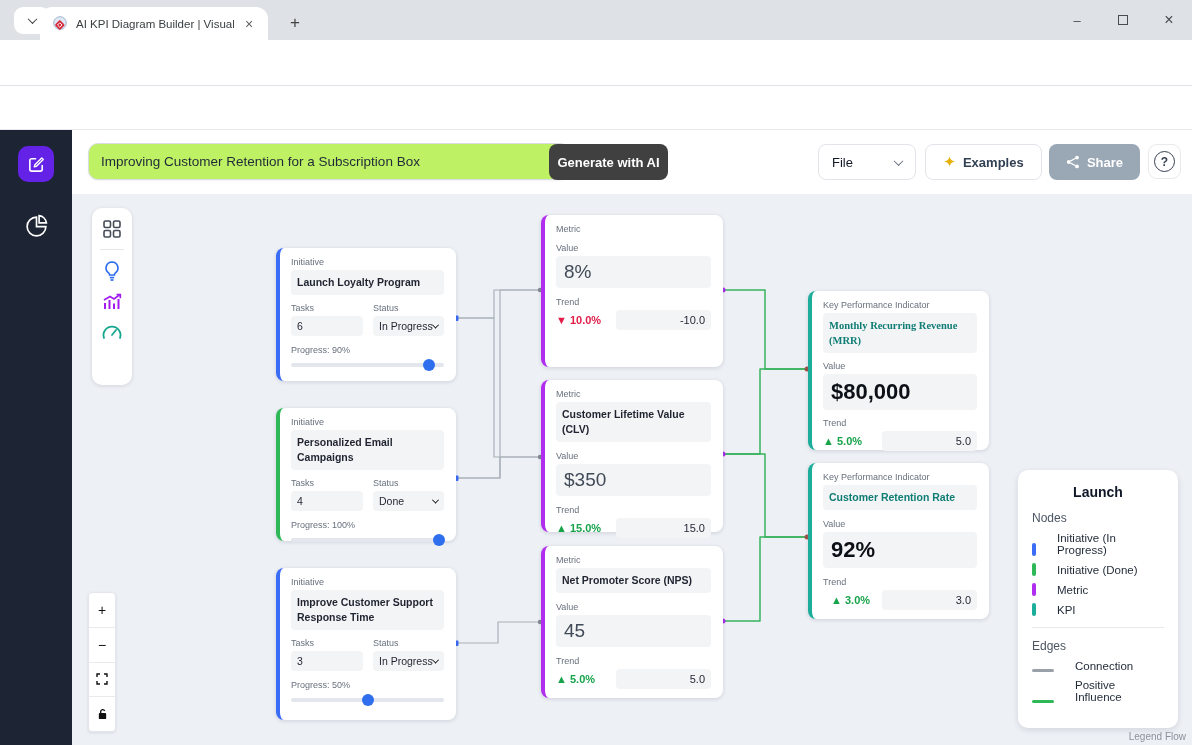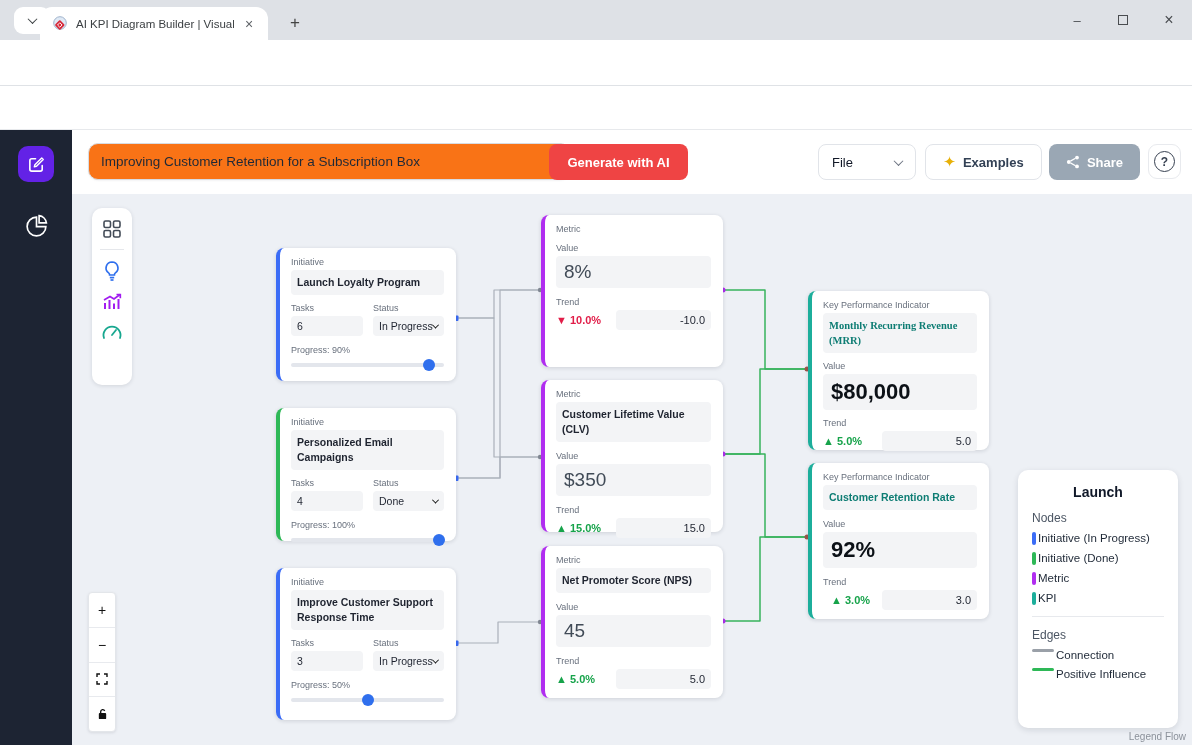--- a/index.html
+++ b/index.html
@@ -24,23 +24,23 @@
 
   
   .appheader { left:0; top:86px; width:1192px; height:44px; background:#fff; border-bottom:1px solid #e7e9ec; }
   .app-title { left:48px; top:95px; font-size:14.5px; font-weight:bold; color:#101828; }
   .app-sub { left:48px; top:112px; font-size:11px; color:#374151; }
   .app-sub a { color:#374151; text-decoration:underline; }
   .moreapps { left:1060px; top:95px; width:85px; height:27px; background:#1ba57c; border:none; border-radius:6px; color:#fff; font-size:12.5px; font-weight:bold; font-family:inherit; }
 
   
   .apptoolbar { left:72px; top:130px; width:1120px; height:64px; background:#fff; }
-  .prompt { left:88px; top:143px; width:482px; height:37px; border:1px solid #d8dce2; border-radius:10px; background:#f97316; box-shadow:0 1px 2px rgba(16,24,40,.05); font-size:13.5px; color:#1f2937; padding:0 12px; display:flex; align-items:center; white-space:nowrap; overflow:hidden; }
+  .prompt { left:88px; top:143px; width:482px; height:37px; border:1px solid #d8dce2; border-radius:10px; background:#bef264; box-shadow:0 1px 2px rgba(16,24,40,.05); font-size:13.5px; color:#1f2937; padding:0 12px; display:flex; align-items:center; white-space:nowrap; overflow:hidden; }
   .btn { border-radius:8px; font-size:13px; display:flex; align-items:center; justify-content:center; gap:7px; font-family:inherit; }
-  .gen-btn { left:549px; top:144px; width:139px; height:36px; background:#ef4444; color:#fff; font-weight:bold; border:none; }
+  .gen-btn { left:549px; top:144px; width:119px; height:36px; background:#404040; color:#fff; font-weight:bold; border:none; }
   .file-btn { left:818px; top:144px; width:98px; height:36px; background:#fff; border:1px solid #e1e4e9; color:#111827; justify-content:space-between; padding:0 13px; }
   .ex-btn { left:925px; top:144px; width:117px; height:36px; background:#fff; border:1px solid #e1e4e9; color:#334155; font-weight:bold; }
   .spark { color:#e7b008; font-size:15px; font-weight:normal; }
   .share-btn { left:1049px; top:144px; width:91px; height:36px; background:#9aa7b4; border:none; color:#fff; font-weight:bold; }
   .help-btn { left:1148px; top:144px; width:33px; height:35px; background:#fff; border:1px solid #e8eaee; border-radius:9px; }
   .help-ring { width:21px; height:21px; border:1.6px solid #374151; border-radius:50%; margin:auto; display:flex; align-items:center; justify-content:center; font-size:12px; font-weight:bold; color:#374151; }
 
   
   .sidebar { left:0; top:130px; width:72px; height:615px; background:#1d2433; }
   .side-edit { left:18px; top:146px; width:36px; height:36px; background:#6322e6; border-radius:10px; display:flex; align-items:center; justify-content:center; }
@@ -71,21 +71,21 @@
   .kvalue { font-size:22px; color:#0c1117; padding:5px 8px; font-weight:bold; }
   .ktitle { color:#0e7d74; }
   .trend-row { display:flex; align-items:center; justify-content:space-between; margin-top:2px; }
   .trend-pct { font-size:11px; font-weight:bold; }
   .trend-num { width:95px; text-align:right; font-size:11px; }
 
   
   .legend { left:1018px; top:470px; width:160px; height:258px; background:#fff; border-radius:10px; box-shadow:0 2px 6px rgba(16,24,40,.12); padding:14px 14px; z-index:5; }
   .legend-title { text-align:center; font-weight:bold; font-size:14px; color:#101828; }
   .legend-sec { font-size:12px; color:#4b5563; margin:11px 0 7px; }
-  .legend-item { display:flex; align-items:flex-start; gap:2px; font-size:11.5px; color:#1f2937; margin:7px 0; }
+  .legend-item { display:flex; align-items:flex-end; gap:21px; font-size:11.5px; color:#1f2937; margin:7px 0; }
   .lbar { width:4px; height:13px; border-radius:2px; flex:none; }
   .lline { width:22px; height:3px; border-radius:2px; flex:none; }
   .legend hr { border:none; border-top:1px solid #e7e9ed; margin:11px 0 4px; }
 
   .rf-attr { right:6px; bottom:3px; font-size:10px; color:#8b919a; z-index:5; }
   svg.edges { left:0; top:0; z-index:3; pointer-events:none; }
 </style>
 </head>
 <body>
 

